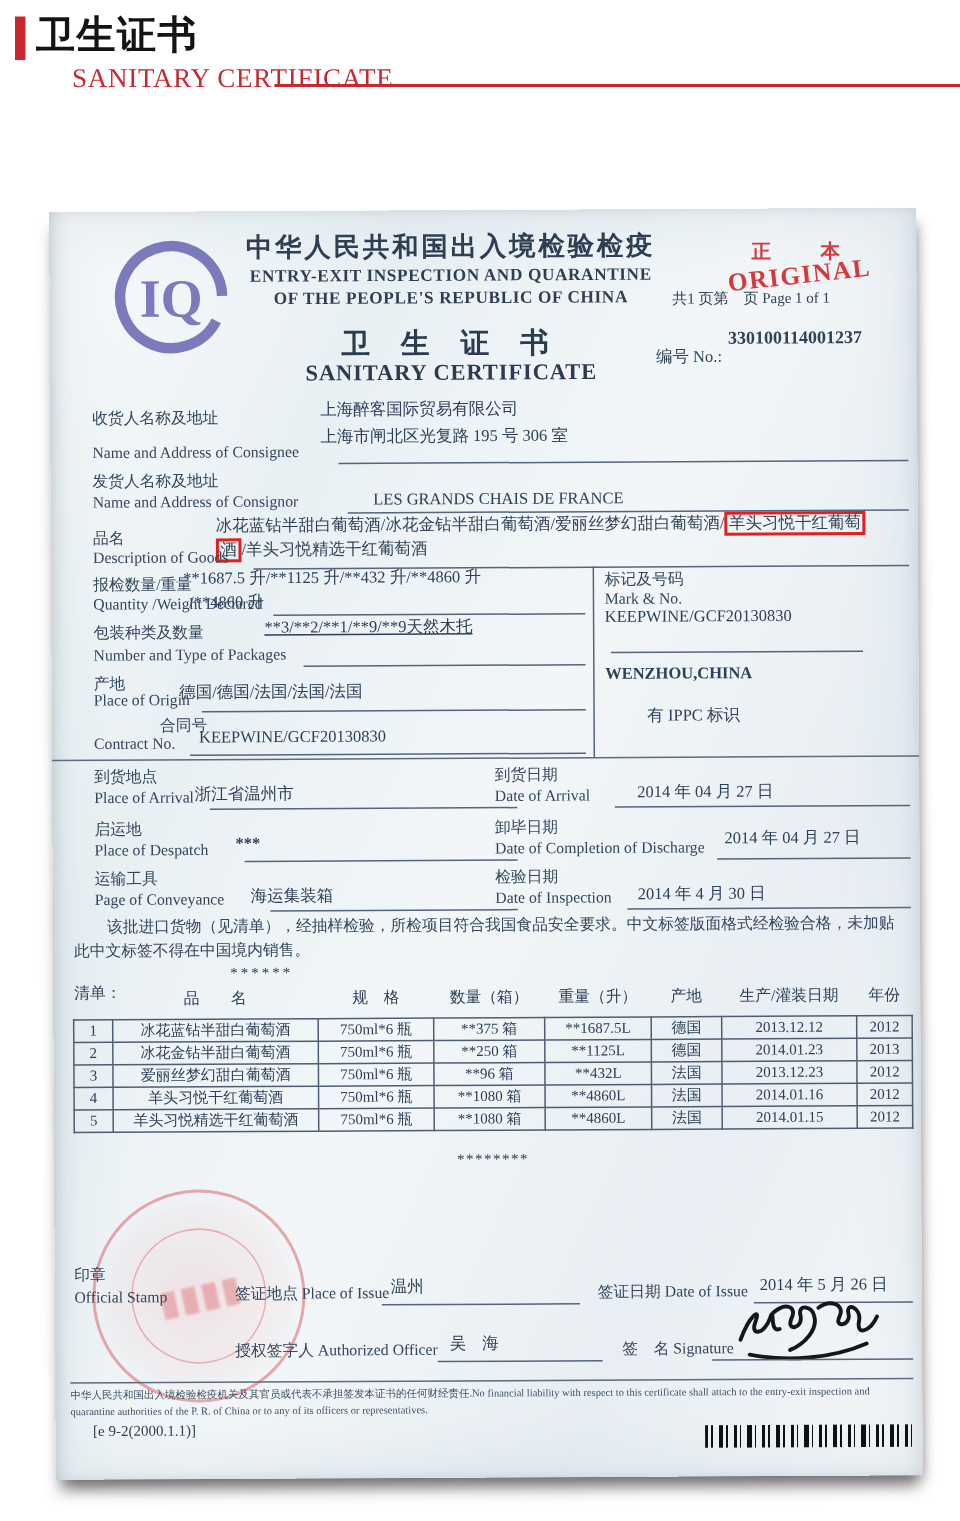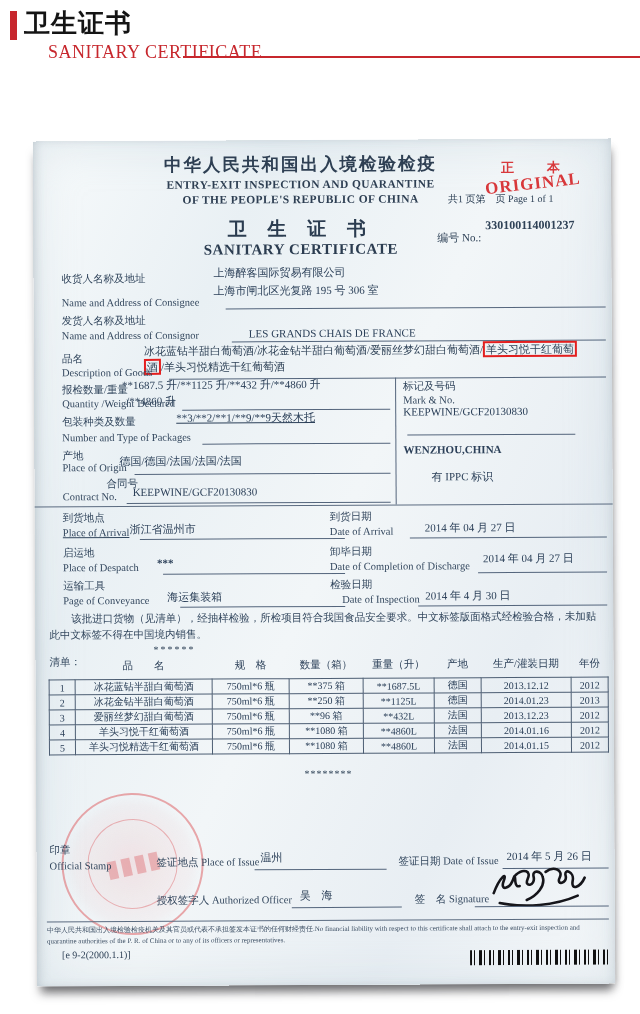--- a/index.html
+++ b/index.html
@@ -78,20 +78,26 @@
 
 <div class="page-header">
   <div class="accent-bar"></div>
   <div class="hdr-cn">卫生证书</div>
   <div class="hdr-en">SANITARY CERTIFICATE</div>
   <div class="hdr-line"></div>
 </div>
 
 <div class="paper">
 
+  <div class="abs logo-wrap">
+    <svg width="82" height="82" viewBox="0 0 82 82">
+      <circle cx="41" cy="41" r="34" fill="none" stroke="#6a6ab5" stroke-width="7" stroke-dasharray="196 18" transform="rotate(28 41 41)"></circle>
+      <text x="41" y="54" font-size="36" font-weight="bold" fill="#6a6ab5" text-anchor="middle" font-family="'Liberation Serif',serif">IQ</text>
+    </svg>
+  </div>
   <div class="abs agency-cn">中华人民共和国出入境检验检疫</div>
   <div class="abs agency-en" style="top:38px;">ENTRY-EXIT INSPECTION AND QUARANTINE</div>
   <div class="abs agency-en" style="top:53px;">OF THE PEOPLE'S REPUBLIC OF CHINA</div>
   <div class="abs page-info">共1 页第　页 Page 1 of 1</div>
   <div class="abs copy-cn red">正　本</div>
   <div class="abs copy-en red">ORIGINAL</div>
   <div class="abs title-cn">卫 生 证 书</div>
   <div class="abs title-en">SANITARY CERTIFICATE</div>
   <div class="abs no-label">编号 No.:</div>
   <div class="abs no-value">330100114001237</div>
@@ -137,21 +143,21 @@
   <div class="abs cn" style="left:369px;top:240px;">标记及号码</div>
   <div class="abs en" style="left:369px;top:255px;">Mark &amp; No.</div>
   <div class="abs val" style="left:369px;top:266px;">KEEPWINE/GCF20130830</div>
   <div class="ul" style="left:373px;top:295px;width:168px;"></div>
   <div class="abs val" style="left:369px;top:304px;font-weight:bold;">WENZHOU,CHINA</div>
   <div class="abs val" style="left:369px;top:330px;margin-left:28px;">有 IPPC 标识</div>
   <div class="hr-thin" style="left:0;top:365px;width:578px;"></div>
 
   <div class="abs cn" style="left:28px;top:370px;">到货地点</div>
   <div class="abs val" style="left:95px;top:381px;">浙江省温州市</div>
-  <div class="abs en" style="left:28px;top:386px;text-decoration:underline;">Place of Arrival</div>
+  <div class="abs en" style="left:28px;top:386px;">Place of Arrival</div>
   <div class="ul" style="left:105px;top:398px;width:205px;"></div>
   <div class="abs cn" style="left:295px;top:370px;">到货日期</div>
   <div class="abs val" style="left:390px;top:381px;">2014 年 04 月 27 日</div>
   <div class="abs en" style="left:295px;top:386px;">Date of Arrival</div>
   <div class="ul" style="left:375px;top:398px;width:197px;"></div>
 
   <div class="abs cn" style="left:28px;top:405px;">启运地</div>
   <div class="abs val" style="left:122px;top:416px;font-weight:bold;">***</div>
   <div class="abs en" style="left:28px;top:421px;">Place of Despatch</div>
   <div class="ul" style="left:128px;top:433px;width:182px;"></div>
@@ -159,21 +165,21 @@
   <div class="abs val" style="left:448px;top:412px;">2014 年 04 月 27 日</div>
   <div class="abs en" style="left:295px;top:421px;">Date of Completion of Discharge</div>
   <div class="ul" style="left:443px;top:433px;width:129px;"></div>
 
   <div class="abs cn" style="left:28px;top:438px;">运输工具</div>
   <div class="abs val" style="left:132px;top:449px;">海运集装箱</div>
   <div class="abs en" style="left:28px;top:454px;">Page of Conveyance</div>
   <div class="ul" style="left:145px;top:466px;width:165px;"></div>
   <div class="abs cn" style="left:295px;top:438px;">检验日期</div>
   <div class="abs val" style="left:390px;top:449px;">2014 年 4 月 30 日</div>
-  <div class="abs en" style="left:295px;top:454px;margin-left:12px;">Date of Inspection</div>
+  <div class="abs en" style="left:295px;top:454px;">Date of Inspection</div>
   <div class="ul" style="left:383px;top:466px;width:189px;"></div>
 
   <div class="abs stmt">该批进口货物（见清单），经抽样检验，所检项目符合我国食品安全要求。中文标签版面格式经检验合格，未加贴此中文标签不得在中国境内销售。</div>
   <div class="abs" style="left:118px;top:503px;font-size:10px;letter-spacing:2px;">******</div>
   <div class="abs cn" style="left:14px;top:514px;">清单：</div>
 
   <table class="goods" id="goods-table">
     <colgroup>
       <col style="width:26px">
         <col style="width:137px">

